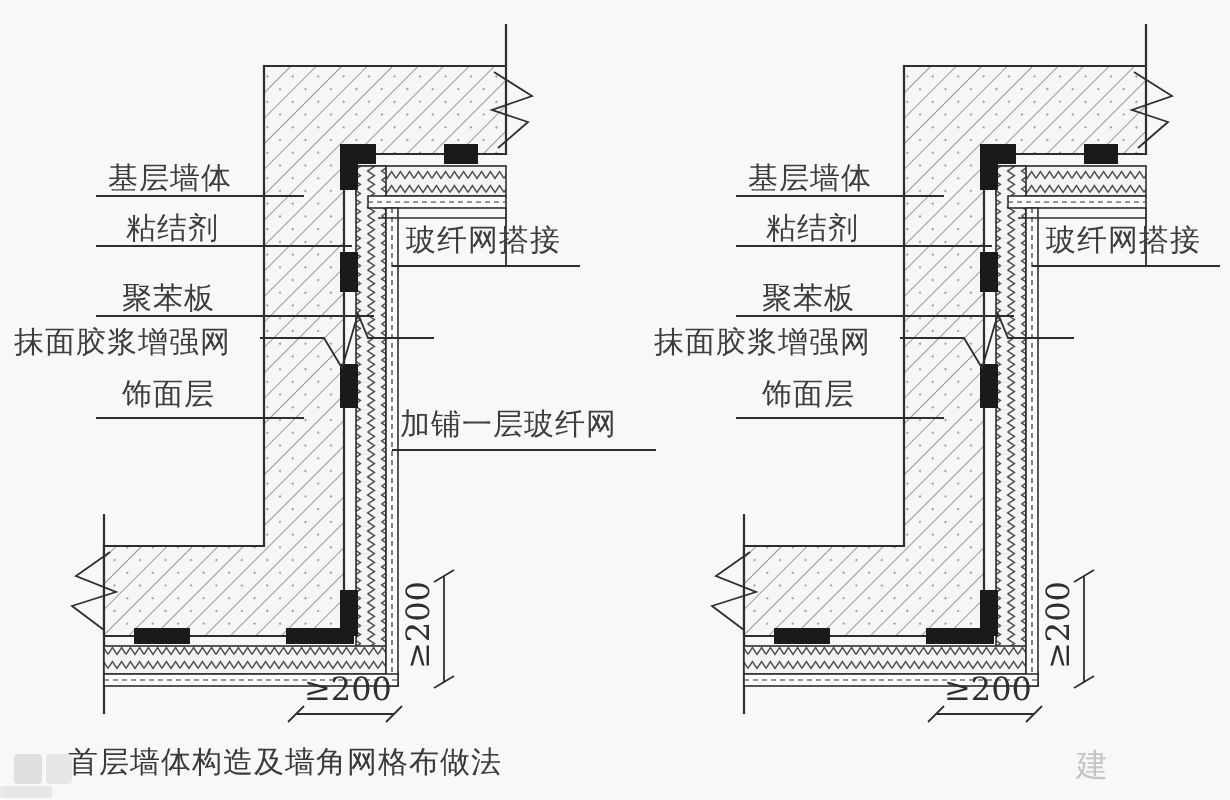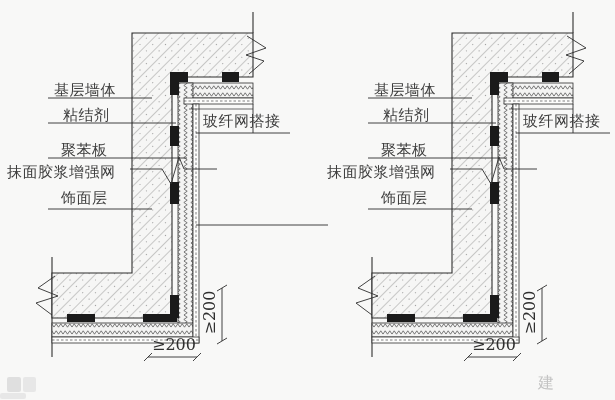--- a/index.html
+++ b/index.html
@@ -110,22 +110,24 @@
 
     <line x1="196" y1="225" x2="328" y2="225" stroke="#2e2e2e" stroke-width="0.9"></line>
   </svg>
 
   <div class="lbl" style="left:54px;top:81px">基层墙体</div>
   <div class="lbl" style="left:63px;top:106px">粘结剂</div>
   <div class="lbl" style="left:61px;top:141px">聚苯板</div>
   <div class="lbl" style="left:7px;top:163px">抹面胶浆增强网</div>
   <div class="lbl" style="left:61px;top:189px">饰面层</div>
   <div class="lbl" style="left:203px;top:112px">玻纤网搭接</div>
+  <div class="lbl" style="left:200px;top:204px">加铺一层玻纤网</div>
   <div class="dim dim-v" style="left:187px;top:304px">≥200</div>
   <div class="dim" style="left:152px;top:336px">≥200</div>
+  <div class="caption" style="left:34px;top:372px;letter-spacing:0.5px">首层墙体构造及墙角网格布做法</div>
 
   <div class="lbl" style="left:374px;top:81px">基层墙体</div>
   <div class="lbl" style="left:383px;top:106px">粘结剂</div>
   <div class="lbl" style="left:381px;top:141px">聚苯板</div>
   <div class="lbl" style="left:327px;top:163px">抹面胶浆增强网</div>
   <div class="lbl" style="left:381px;top:189px">饰面层</div>
   <div class="lbl" style="left:523px;top:112px">玻纤网搭接</div>
   <div class="dim dim-v" style="left:507px;top:304px">≥200</div>
   <div class="dim" style="left:472px;top:336px">≥200</div>
 

